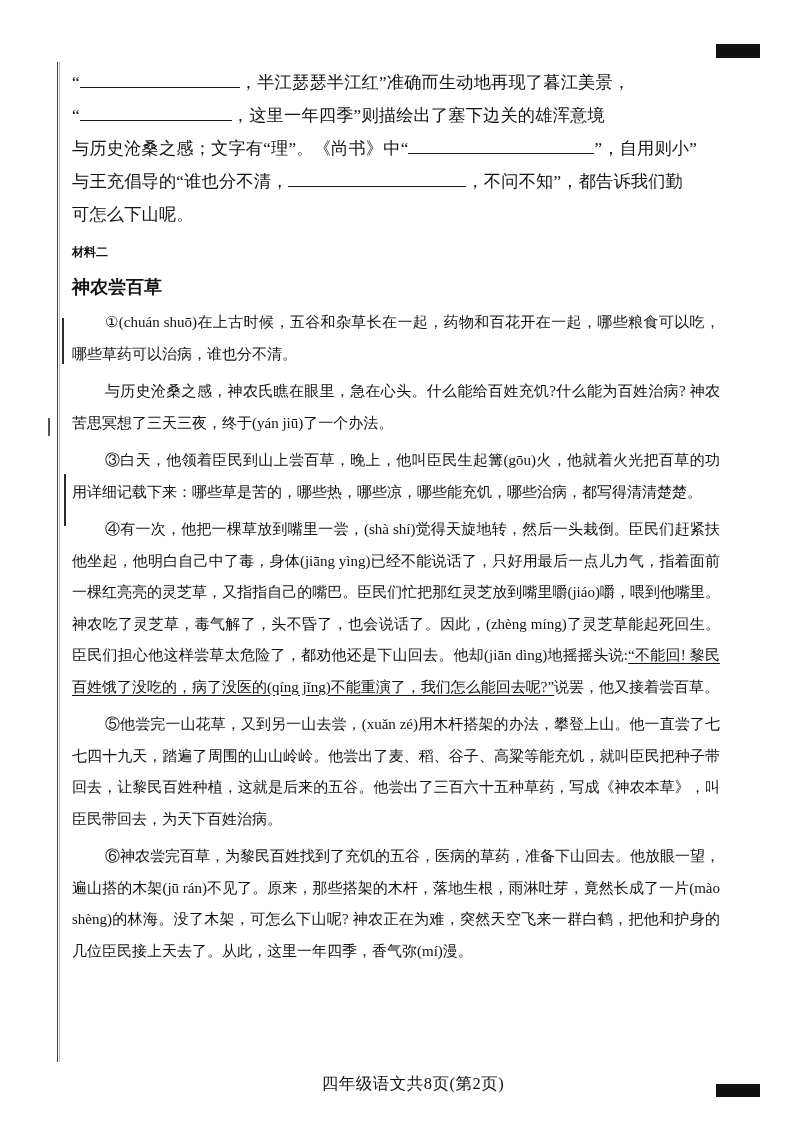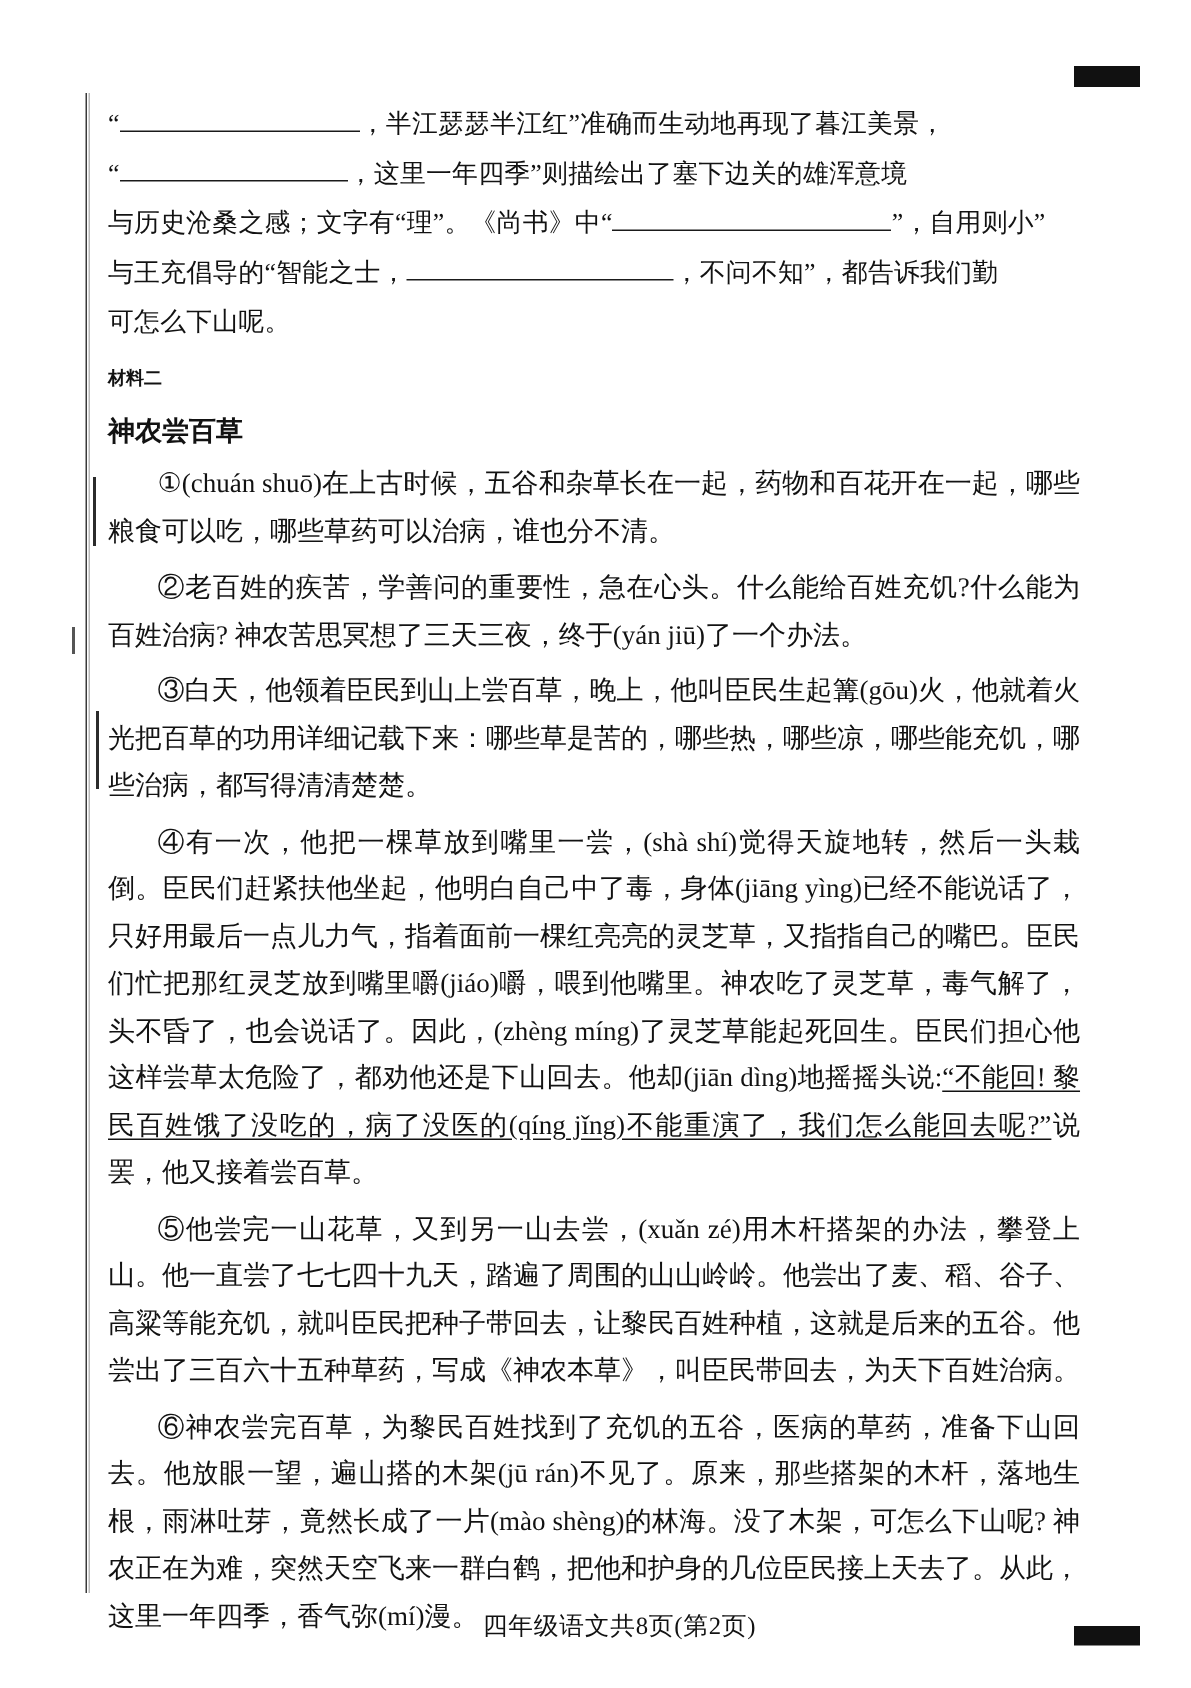--- a/index.html
+++ b/index.html
@@ -90,21 +90,21 @@
     line-height: 34px;
     margin: 0;
   }
   .mat-label {
     font-size: 12px;
     font-weight: bold;
     line-height: 36px;
     margin: 0;
   }
   .body-para {
-    font-size: 18px;
+    font-size: 15px;
     line-height: 31.5px;
     margin: 0;
     text-align: justify;
     text-indent: 33px;
   }
   .underline-txt {
     text-decoration: underline;
     text-underline-offset: 3px;
   }
   .footer {
@@ -143,37 +143,37 @@
 
     <p class="para">
       <span>“</span><span class="blank-line bl-150"></span><span>，这里一年四季”则描绘出了塞下边关的雄浑意境</span>
     </p>
 
     <p class="para">
       <span>与历史沧桑之感；文字有“理”。《尚书》中“</span><span class="blank-line bl-175"></span><span>”，自用则小”</span>
     </p>
 
     <p class="para">
-      <span>与王充倡导的“智能之士，</span><span class="blank-line bl-165"></span><span>，不问不知”，都告诉我们勤</span>
+      <span>与王充倡导的“谁也分不清，</span><span class="blank-line bl-165"></span><span>，不问不知”，都告诉我们勤</span>
     </p>
 
     <p class="para">可怎么下山呢。</p>
 
     <div class="spacer-xs"></div>
 
     <p class="mat-label">材料二</p>
 
     <p class="title-cn">神农尝百草</p>
 
     <div class="spacer-xs"></div>
 
     <p class="body-para">①(chuán shuō)在上古时候，五谷和杂草长在一起，药物和百花开在一起，哪些粮食可以吃，哪些草药可以治病，谁也分不清。</p>
     <div class="spacer-sm"></div>
 
-    <p class="body-para">②老百姓的疾苦，学善问的重要性，急在心头。什么能给百姓充饥?什么能为百姓治病? 神农苦思冥想了三天三夜，终于(yán jiū)了一个办法。</p>
+    <p class="body-para">与历史沧桑之感，神农氏瞧在眼里，急在心头。什么能给百姓充饥?什么能为百姓治病? 神农苦思冥想了三天三夜，终于(yán jiū)了一个办法。</p>
     <div class="spacer-sm"></div>
 
     <p class="body-para">③白天，他领着臣民到山上尝百草，晚上，他叫臣民生起篝(gōu)火，他就着火光把百草的功用详细记载下来：哪些草是苦的，哪些热，哪些凉，哪些能充饥，哪些治病，都写得清清楚楚。</p>
     <div class="spacer-sm"></div>
 
     <p class="body-para"><span>④有一次，他把一棵草放到嘴里一尝，(shà shí)觉得天旋地转，然后一头栽倒。臣民们赶紧扶他坐起，他明白自己中了毒，身体(jiāng yìng)已经不能说话了，只好用最后一点儿力气，指着面前一棵红亮亮的灵芝草，又指指自己的嘴巴。臣民们忙把那红灵芝放到嘴里嚼(jiáo)嚼，喂到他嘴里。神农吃了灵芝草，毒气解了，头不昏了，也会说话了。因此，(zhèng míng)了灵芝草能起死回生。臣民们担心他这样尝草太危险了，都劝他还是下山回去。他却(jiān dìng)地摇摇头说:</span><span class="underline-txt">“不能回! 黎民百姓饿了没吃的，病了没医的(qíng jǐng)不能重演了，我们怎么能回去呢?”</span><span>说罢，他又接着尝百草。</span></p>
     <div class="spacer-sm"></div>
 
     <p class="body-para">⑤他尝完一山花草，又到另一山去尝，(xuǎn zé)用木杆搭架的办法，攀登上山。他一直尝了七七四十九天，踏遍了周围的山山岭岭。他尝出了麦、稻、谷子、高粱等能充饥，就叫臣民把种子带回去，让黎民百姓种植，这就是后来的五谷。他尝出了三百六十五种草药，写成《神农本草》，叫臣民带回去，为天下百姓治病。</p>
     <div class="spacer-sm"></div>

